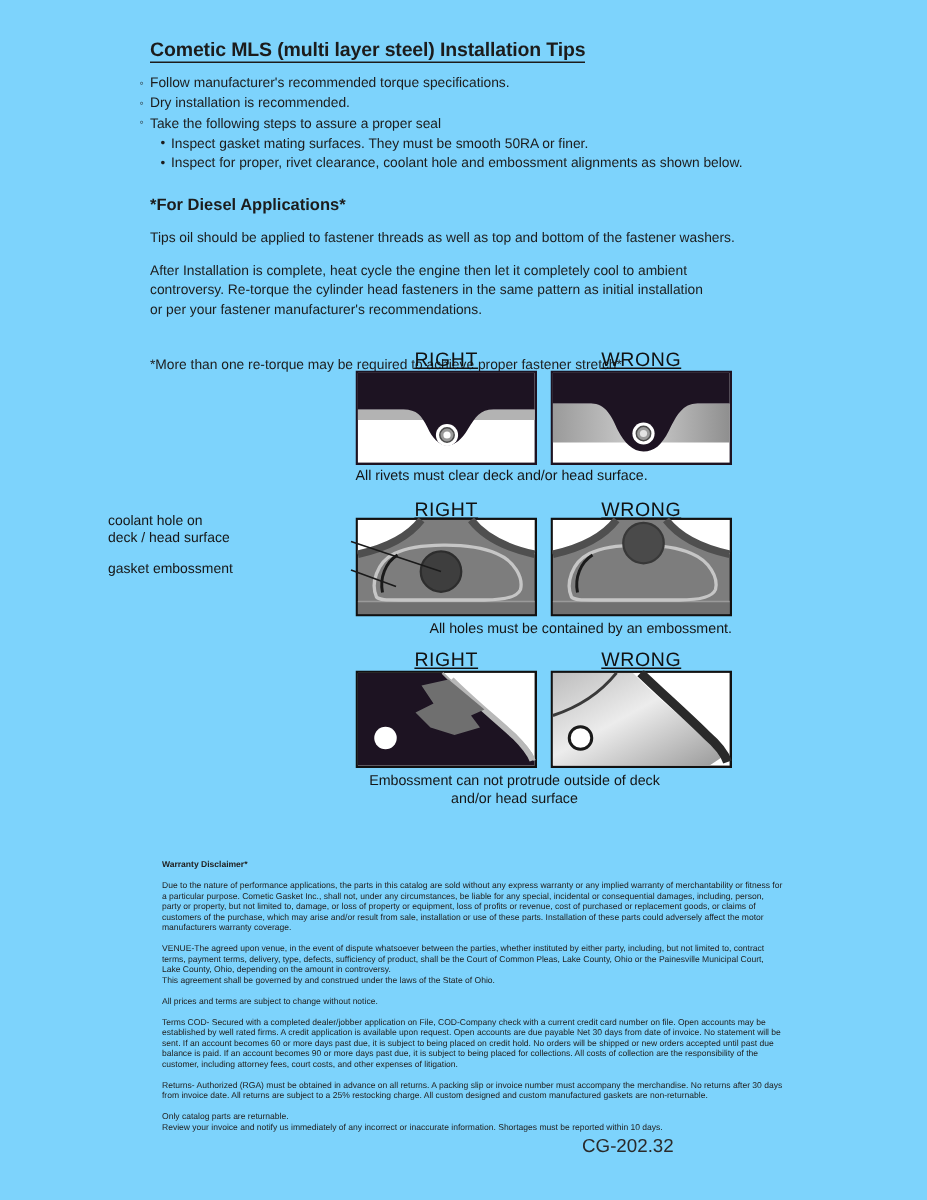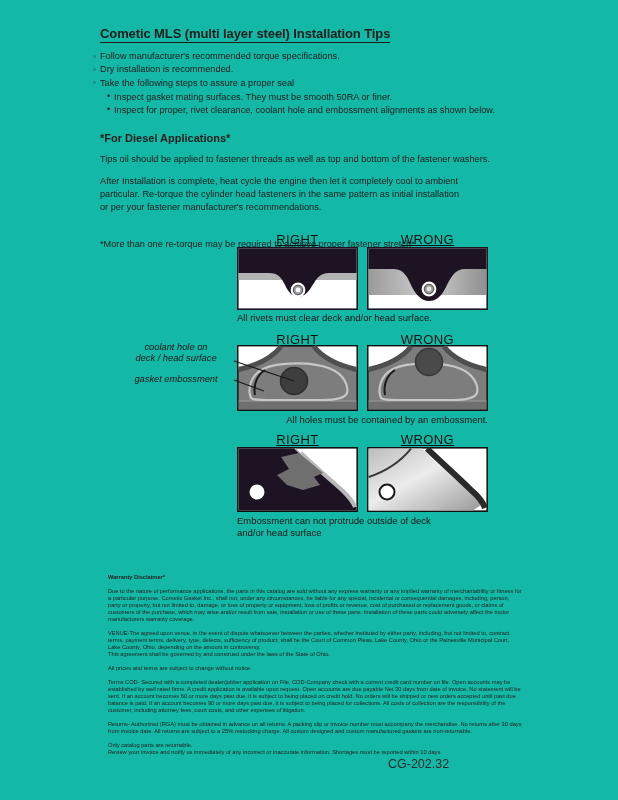--- a/index.html
+++ b/index.html
@@ -1,17 +1,17 @@
 <!DOCTYPE html>
 <html><head>
 <meta charset="utf-8">
 <style>
   html,body{margin:0;padding:0;background:#e8e8e8;}
   #page{
-    position:relative;width:618px;height:800px;background:#14b8a6;
+    position:relative;width:618px;height:800px;background:#7dd3fc;
     font-family:"Liberation Sans", sans-serif;color:#1c1c1c;overflow:hidden;
     margin:0 auto;
   }
   
   .content-top{position:absolute;left:93px;top:24px;width:440px;}
   .doc-title{
     font-size:13px;font-weight:bold;letter-spacing:-0.1px;margin-left:7px;
     display:inline-block;border-bottom:1.6px solid #1c1c1c;padding-bottom:1px;
   }
   .bullets{margin-top:7px;font-size:9.2px;line-height:12.8px;}
@@ -24,24 +24,24 @@
   .para .pline{white-space:nowrap;}
   .note-line{margin-top:25px;margin-left:7px;font-size:9.2px;white-space:nowrap;}
   
   .figures{position:absolute;left:0;top:230px;width:618px;height:320px;}
   .rw-label{
     position:absolute;width:121px;text-align:center;font-size:13px;
     letter-spacing:0.4px;color:#111;font-weight:500;text-decoration:underline;
   }
   .figbox{position:absolute;width:121px;}
   .figbox svg{display:block;}
-  .caption{position:absolute;font-size:9.5px;font-weight:500;color:#151515;line-height:11.5px;}
+  .caption{position:absolute;font-size:9.5px;font-weight:500;color:#151515;line-height:11.5px;text-align:center;}
   .callout{
-    position:absolute;left:104px;width:144px;text-align:center;
-    font-size:9.3px;line-height:11px;color:#151515;font-style:italic;
+    position:absolute;left:72px;width:144px;text-align:left;
+    font-size:9.3px;line-height:11px;color:#151515;
   }
   .leader-overlay{position:absolute;left:0;top:0;pointer-events:none;}
   
   .disclaimer{position:absolute;left:108px;top:574px;width:414px;font-size:5.7px;line-height:7px;color:#222;}
   .disc-heading{font-weight:bold;margin-bottom:7px;}
   .disc-para{margin-bottom:7px;}
   
   .footer-code{position:absolute;left:388px;top:757px;font-size:12.5px;color:#2a2a2a;}
 </style>
 </head>
@@ -60,21 +60,21 @@
       <div class="bullet-line sub"><span class="b-marker">•</span><span>Inspect for proper, rivet clearance, coolant hole and embossment alignments as shown below.</span></div>
     </div>
 
     <div class="diesel-heading">*For Diesel Applications*</div>
 
     <div class="para">
       <div class="pline">Tips oil should be applied to fastener threads as well as top and bottom of the fastener washers.</div>
     </div>
     <div class="para">
       <div class="pline">After Installation is complete, heat cycle the engine then let it completely cool to ambient</div>
-      <div class="pline">particular. Re-torque the cylinder head fasteners in the same pattern as initial installation</div>
+      <div class="pline">controversy. Re-torque the cylinder head fasteners in the same pattern as initial installation</div>
       <div class="pline">or per your fastener manufacturer's recommendations.</div>
     </div>
     <div class="note-line">*More than one re-torque may be required to achieve proper fastener stretch*</div>
   </div>
 
   <div class="figures">
 
     <div class="rw-label" style="left:237px;top:2px;">RIGHT</div>
     <div class="rw-label" style="left:367px;top:2px;">WRONG</div>
 

